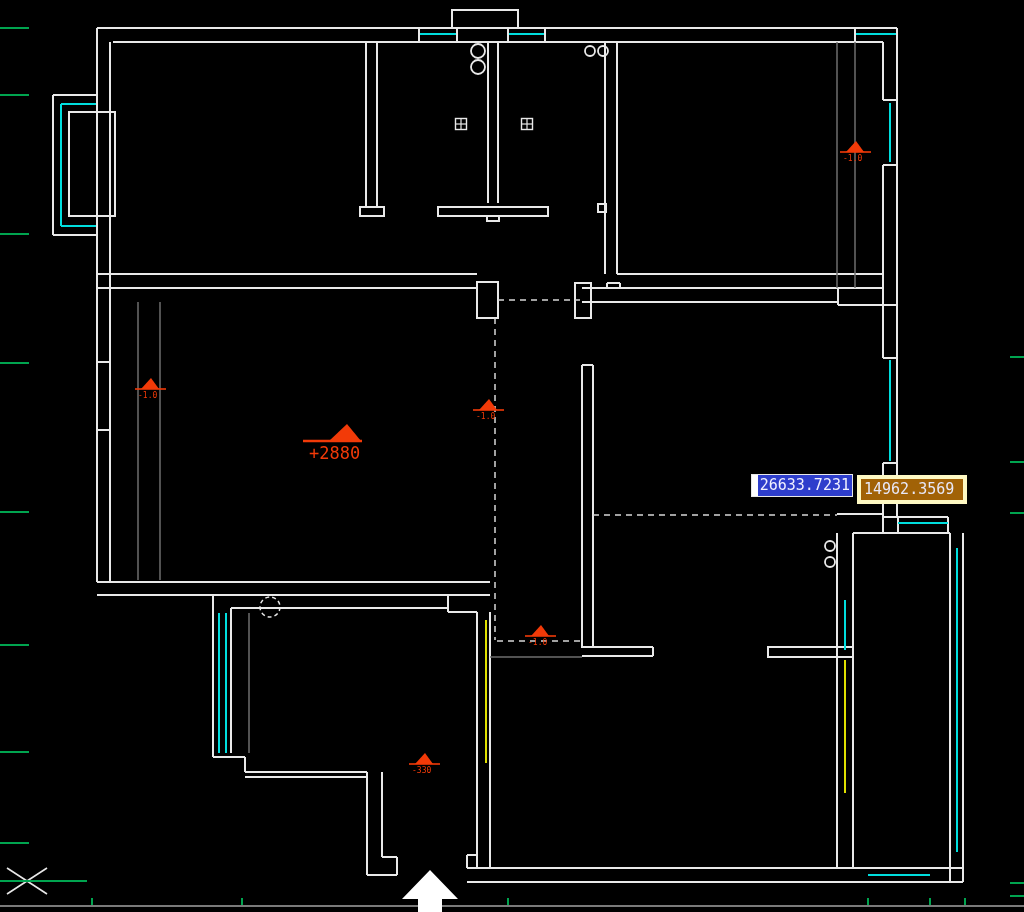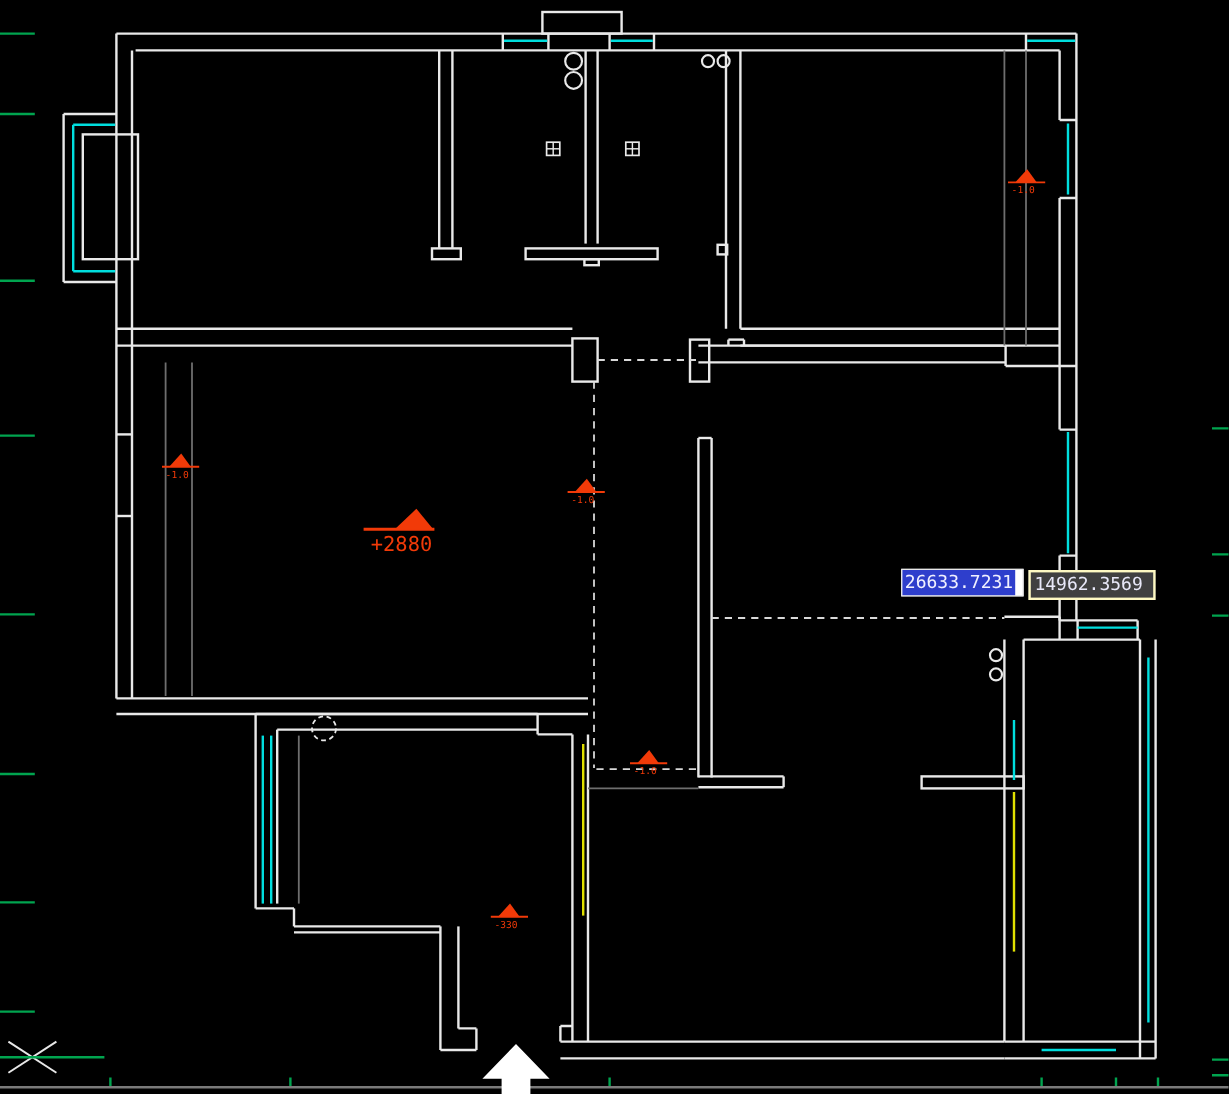--- a/index.html
+++ b/index.html
@@ -1,23 +1,23 @@
 <!DOCTYPE html>
 <html><head>
 <meta charset="utf-8">
 <style>
   html,body{margin:0;padding:0;background:#000;}
   .canvas{position:relative;width:1024px;height:912px;background:#000;overflow:hidden;
           font-family:"DejaVu Sans Mono", monospace;}
   svg{position:absolute;left:0;top:0;}
   .dyn-input{position:absolute;height:21px;line-height:21px;font-size:15px;
              font-family:"DejaVu Sans Mono", monospace;letter-spacing:0px;white-space:nowrap;}
-  .dyn-x{left:751px;top:474px;width:100px;background:#ffffff;border:1px solid #e8e8e8;}
+  .dyn-x{left:751px;top:474px;width:100px;background:#ffffff;border:1px solid #e8e8e8;text-align:right;}
   .dyn-x .sel{display:inline-block;background:#2e3ecc;color:#f0f0ff;padding:0 2px;height:21px;}
-  .dyn-y{left:857px;top:475px;width:96px;background:#404040;border:2px solid #fef9c3;color:#e8e8f8;padding:0 3px;}
+  .dyn-y{left:857px;top:475px;width:96px;background:#a16207;border:4px solid #fef9c3;color:#e8e8f8;padding:0 3px;}
 </style>
 </head>
 <body>
 
 <div class="canvas">
   <svg id="plan-svg" width="1024" height="912" viewBox="0 0 1024 912">
       <line x1="97" y1="28" x2="897" y2="28" stroke="#e9e9e9" stroke-width="2"></line>
       <line x1="113" y1="42" x2="883" y2="42" stroke="#e9e9e9" stroke-width="2"></line>
       <line x1="97" y1="28" x2="97" y2="582" stroke="#e9e9e9" stroke-width="2"></line>
       <line x1="110" y1="42" x2="110" y2="582" stroke="#e9e9e9" stroke-width="2"></line>

